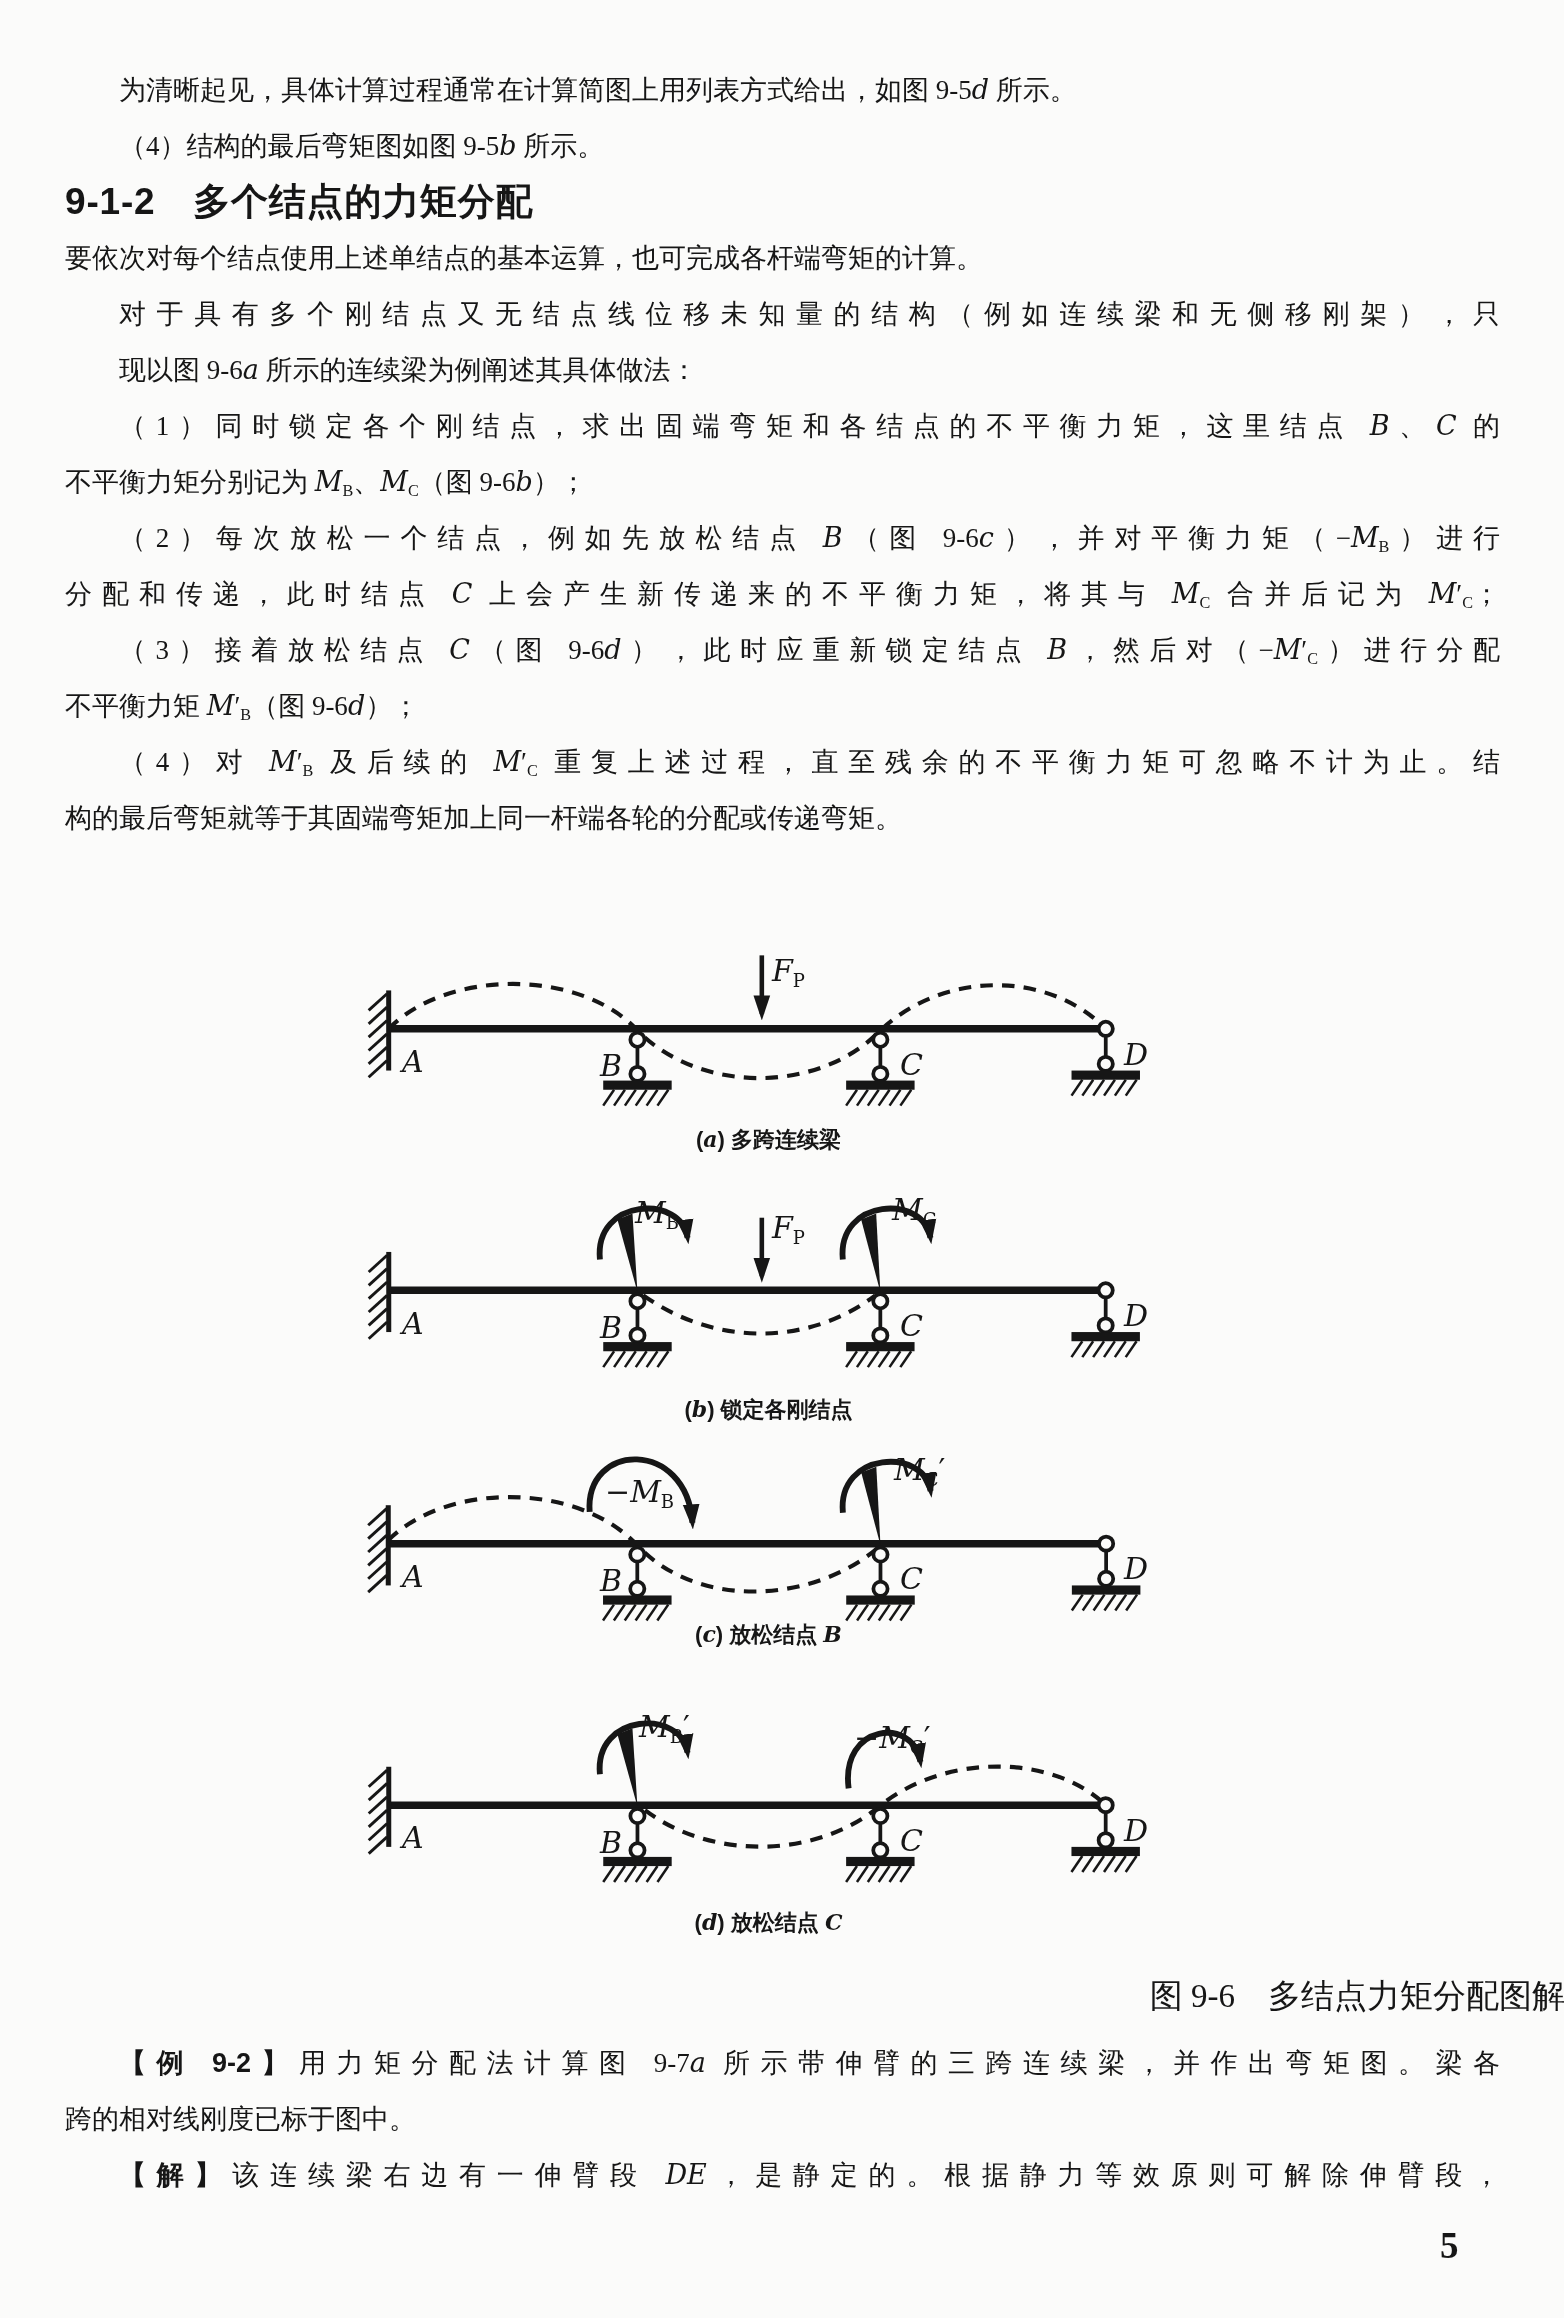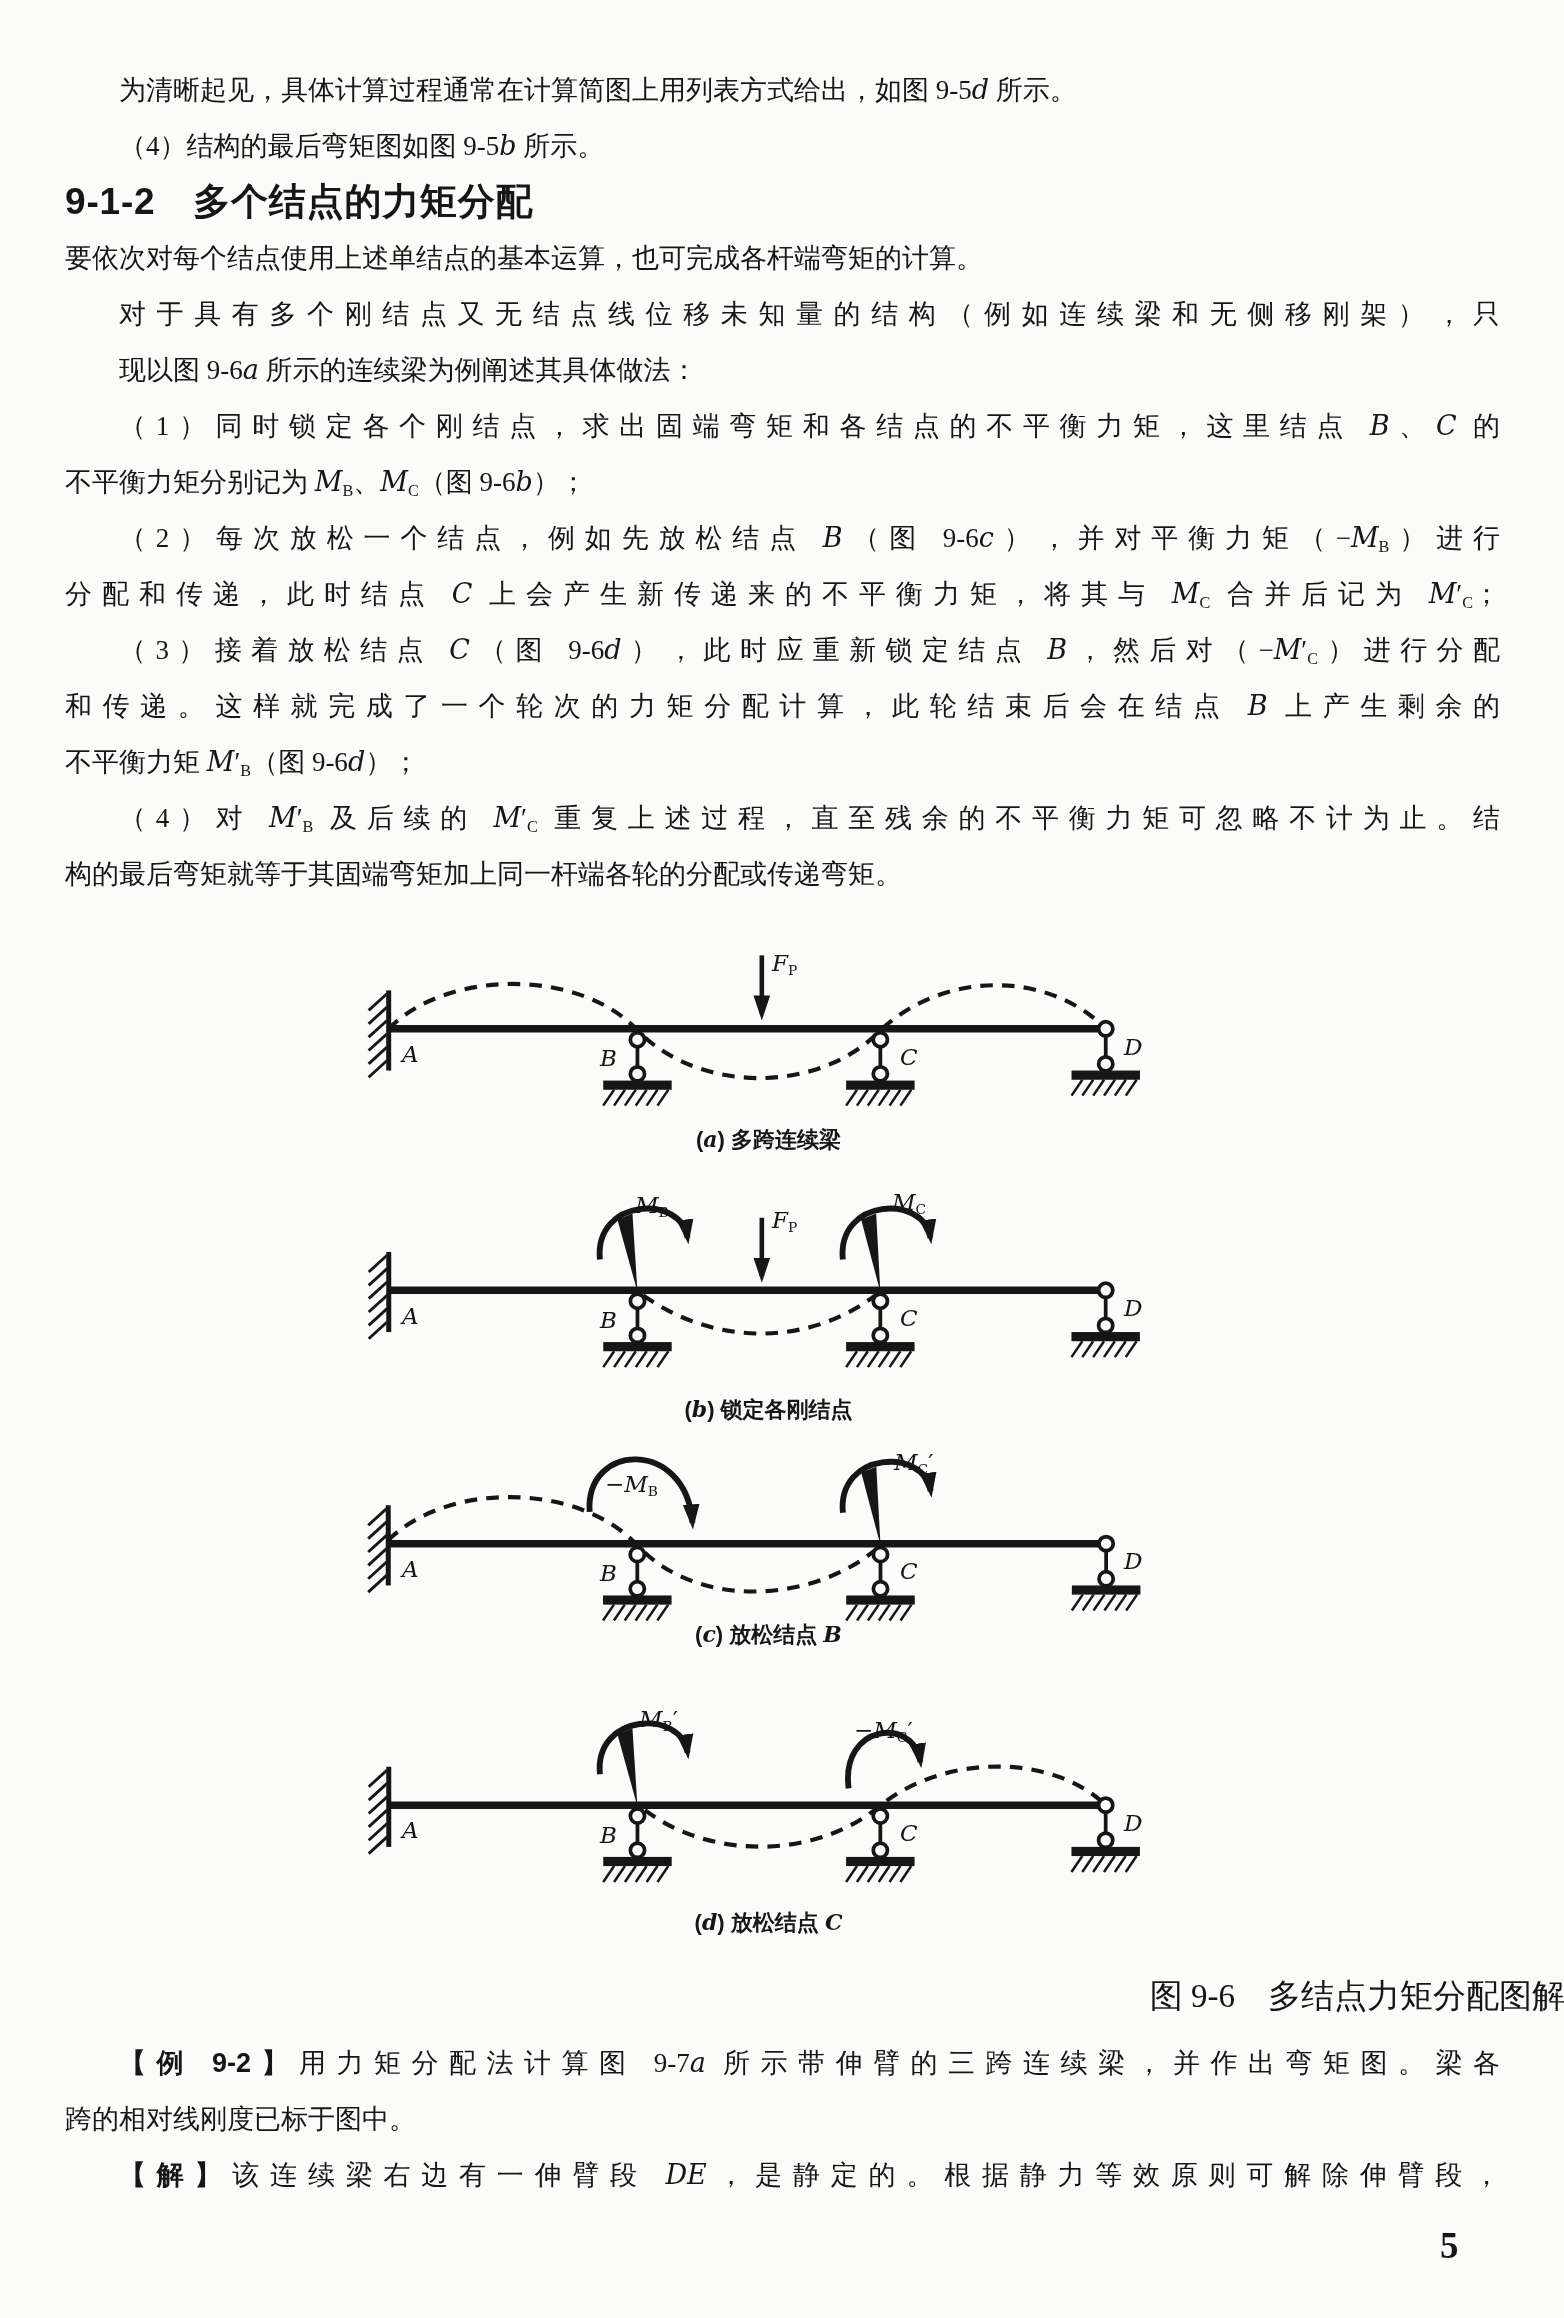--- a/index.html
+++ b/index.html
@@ -15,21 +15,21 @@
   .line.head{
     font-family:"Liberation Sans","DejaVu Sans",sans-serif;
     font-weight:700;font-size:37px;letter-spacing:0.8px;
   }
   .var{font-family:"DejaVu Serif",serif;font-style:italic;}
   sub{font-size:0.6em;font-style:normal;vertical-align:-0.32em;}
   .hei{font-family:"Liberation Sans","DejaVu Sans",sans-serif;font-weight:700;}
   .fig{position:absolute;left:359px;width:819px;}
   .fig svg{position:absolute;left:0;top:0;}
   .flabel{
-    position:absolute;font-size:23px;line-height:33px;white-space:nowrap;
+    position:absolute;font-size:30px;line-height:47px;white-space:nowrap;
     font-family:"DejaVu Serif",serif;
   }
   .fcap{
     position:absolute;left:0;width:100%;text-align:center;
     font-family:"Liberation Sans","DejaVu Sans",sans-serif;
     font-weight:600;font-size:22px;line-height:37px;
   }
   .figcap-main{
     position:absolute;left:0;top:1977px;width:1565px;text-align:right;
     font-size:33px;line-height:38px;
@@ -87,21 +87,20 @@
     <div class="line ind">（4）结构的最后弯矩图如图 9-5<i class="var">b</i> 所示。</div>
     <div class="line head">9-1-2　多个结点的力矩分配</div>
     <div class="line">要依次对每个结点使用上述单结点的基本运算，也可完成各杆端弯矩的计算。</div>
     <div class="line ind full">对于具有多个刚结点又无结点线位移未知量的结构（例如连续梁和无侧移刚架），只</div>
     <div class="line ind">现以图 9-6<i class="var">a</i> 所示的连续梁为例阐述其具体做法：</div>
     <div class="line ind full">（1）同时锁定各个刚结点，求出固端弯矩和各结点的不平衡力矩，这里结点 <i class="var">B</i>、<i class="var">C</i> 的</div>
     <div class="line">不平衡力矩分别记为 <i class="var">M</i><sub>B</sub>、<i class="var">M</i><sub>C</sub>（图 9-6<i class="var">b</i>）；</div>
     <div class="line ind full">（2）每次放松一个结点，例如先放松结点 <i class="var">B</i>（图 9-6<i class="var">c</i>），并对平衡力矩（−<i class="var">M</i><sub>B</sub>）进行</div>
     <div class="line full">分配和传递，此时结点 <i class="var">C</i> 上会产生新传递来的不平衡力矩，将其与 <i class="var">M</i><sub>C</sub> 合并后记为 <i class="var">M</i>′<sub>C</sub>；</div>
     <div class="line ind full">（3）接着放松结点 <i class="var">C</i>（图 9-6<i class="var">d</i>），此时应重新锁定结点 <i class="var">B</i>，然后对（−<i class="var">M</i>′<sub>C</sub>）进行分配</div>
-    <div class="line full">和传递。这样就完成了一个轮次的力矩分配计算，此轮结束后会在结点 <i class="var">B</i> 上产生剩余的</div>
     <div class="line">不平衡力矩 <i class="var">M</i>′<sub>B</sub>（图 9-6<i class="var">d</i>）；</div>
     <div class="line ind full">（4）对 <i class="var">M</i>′<sub>B</sub> 及后续的 <i class="var">M</i>′<sub>C</sub> 重复上述过程，直至残余的不平衡力矩可忽略不计为止。结</div>
     <div class="line">构的最后弯矩就等于其固端弯矩加上同一杆端各轮的分配或传递弯矩。</div>
   </div>
 
   <div class="fig" style="top:942px;height:226px">
     <svg width="819" height="192" viewBox="0 0 980 230">
       <path d="M 35,104 C 105,32 265,32 333,106 C 408,182 550,182 624,106 C 700,34 825,34 894,104" fill="none" stroke="#161616" stroke-width="5" stroke-dasharray="15 11"></path>
       <line x1="35" y1="104" x2="894" y2="104" stroke="#161616" stroke-width="9"></line>
       <use href="#wallg" x="35" y="104"></use>

